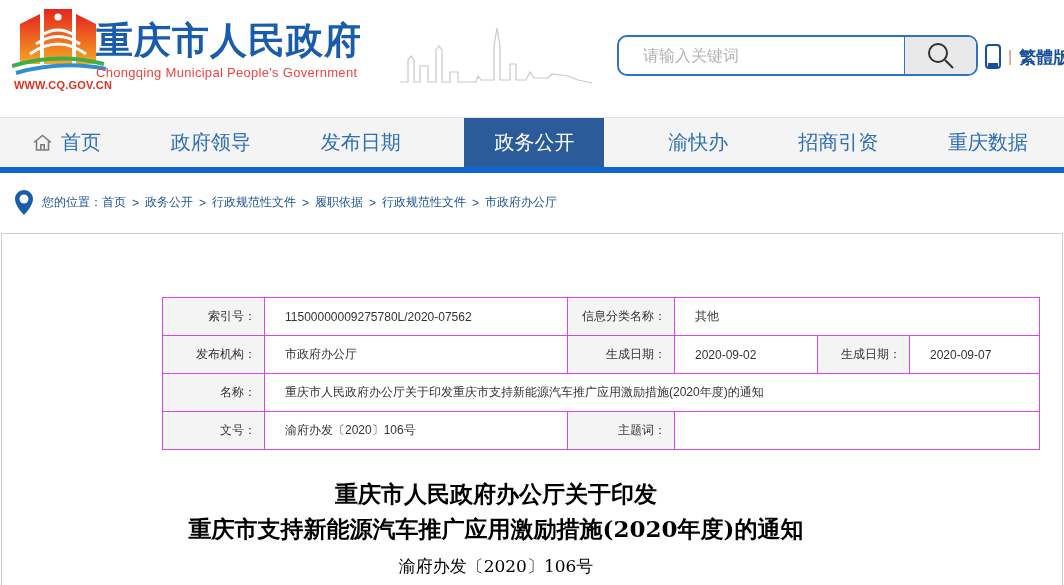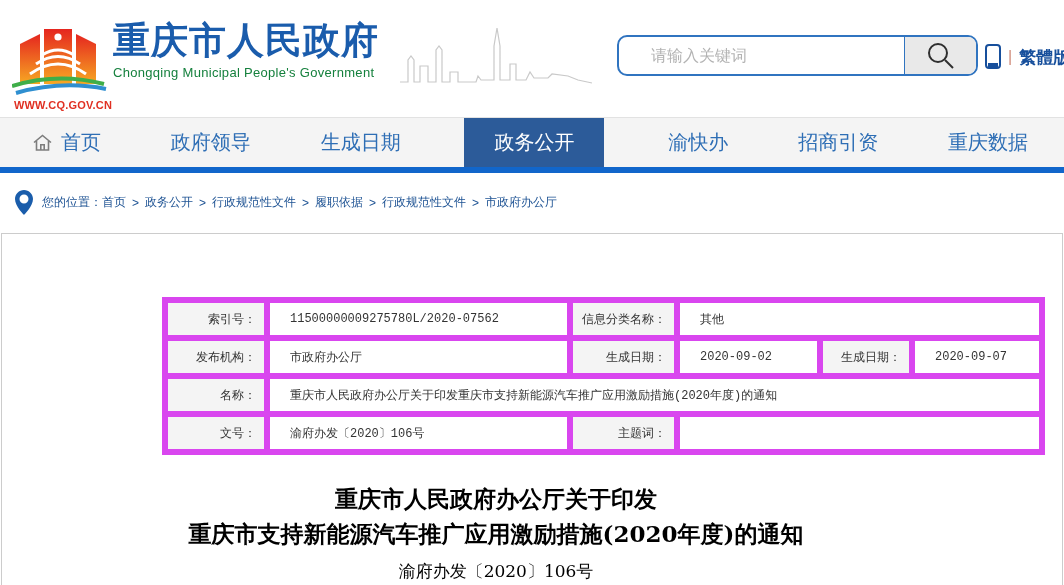--- a/index.html
+++ b/index.html
@@ -2,29 +2,29 @@
 <html><head>
 <meta charset="utf-8">
 <style>
   * { margin:0; padding:0; box-sizing:border-box; }
   body {
     width:1064px; height:585px; overflow:hidden; position:relative;
     background:#fff; font-family:"Liberation Sans","DejaVu Sans",sans-serif;
   }
   
   .header { position:relative; height:117px; background:#fff; }
-  .logo { position:absolute; left:12px; top:24px; width:102px; text-align:center; cursor:pointer; }
+  .logo { position:absolute; left:12px; top:4px; width:102px; text-align:center; cursor:pointer; }
   .logo-url { color:#e03022; font-size:11px; font-weight:bold; letter-spacing:.2px; margin-top:1px; white-space:nowrap; }
-  .brand { position:absolute; left:113px; top:20px; }
+  .brand { position:absolute; left:96px; top:20px; }
   .site-title { font-size:37px; font-weight:bold; color:#1a5cac; letter-spacing:1px; line-height:42px; }
-  .site-subtitle { font-size:13px; color:#15803d; margin-top:3px; letter-spacing:.3px; }
+  .site-subtitle { font-size:13px; color:#ef4444; margin-top:3px; letter-spacing:.3px; }
   .skyline { position:absolute; left:398px; top:16px; }
   .search-box { position:absolute; left:617px; top:35px; width:361px; height:41px;
     border:2px solid #3074c0; border-radius:10px; display:flex; overflow:hidden; background:#fff; }
-  .search-input { flex:1; border:none; outline:none; padding:0 32px; font-size:16px; color:#333; background:transparent; }
+  .search-input { flex:1; border:none; outline:none; padding:0 24px; font-size:16px; color:#333; background:transparent; }
   .search-input::placeholder { color:#b3b3b3; }
   .search-btn { width:72px; background:#e9e9e9; border:none; border-left:1px solid #3074c0;
     display:flex; align-items:center; justify-content:center; cursor:pointer; }
   .lang { position:absolute; left:985px; top:44px; display:flex; align-items:center; gap:7px; }
   .lang-sep { color:#cf8a7a; font-size:16px; }
   .lang-link { color:#174f9c; font-size:17px; font-weight:bold; text-decoration:none; cursor:pointer; white-space:nowrap; }
   
   .nav { height:50px; background:#f4f4f4; border-top:1px solid #e2e2e2;
     display:flex; align-items:stretch; justify-content:space-between; padding:0 30px 0 26px; }
   .nav-item { display:flex; align-items:center; gap:8px; color:#2e6eb5; font-size:20px; cursor:pointer; padding:0 6px; white-space:nowrap; }
@@ -34,21 +34,21 @@
   .breadcrumb { height:59px; display:flex; align-items:center; padding-left:15px;
     font-size:12px; color:#1d5293; background:#fff; }
   .bc-prefix { margin-left:9px; }
   .bc-item { color:#1d5293; text-decoration:none; cursor:pointer; }
   .bc-sep { margin:0 6px; }
   
   .panel { position:absolute; top:233px; left:1px; right:1px; height:600px;
     border:1px solid #cccccc; background:#fff; }
   .info-table { border-collapse:collapse; table-layout:fixed; width:877px;
     margin:63px 0 0 160px; font-size:12px; color:#333; }
-  .info-table td { border:6px solid #d946ef; height:38px; overflow:hidden; white-space:nowrap;font-family:Liberation Mono, monospace; }
+  .info-table td { border:1px solid #d946ef; height:38px; overflow:hidden; white-space:nowrap; }
   .info-table td.lbl { background:#f4f4f4; text-align:right; padding-right:8px; }
   .info-table td.val { text-align:left; padding-left:20px; background:#fff; }
   
   .article-head { width:668px; margin:26px 0 0 160px; text-align:center; color:#000;
     font-family:"DejaVu Serif","Liberation Serif",serif; }
   .doc-title div { font-size:23px; font-weight:bold; line-height:35px; }
   .doc-number { font-size:17px; margin-top:9px; }
   svg { display:block; }
 </style>
 </head>
@@ -110,21 +110,21 @@
   <div class="nav-item">
     <svg width="21" height="20" viewBox="0 0 21 20">
       <path d="M2,9.5 L10.5,2.5 L19,9.5 M4.5,8 L4.5,17 L16.5,17 L16.5,8 M8.8,17 L8.8,11.8 L12.2,11.8 L12.2,17" stroke="#7d7d7d" stroke-width="1.6" fill="none"></path>
     </svg>
     <span>首页</span>
   </div>
   <div class="nav-item">
     <span>政府领导</span>
   </div>
   <div class="nav-item">
-    <span>生成日期</span>
+    <span>发布日期</span>
   </div>
   <div class="nav-item active">
     <span>政务公开</span>
   </div>
   <div class="nav-item">
     <span>渝快办</span>
   </div>
   <div class="nav-item">
     <span>招商引资</span>
   </div>

